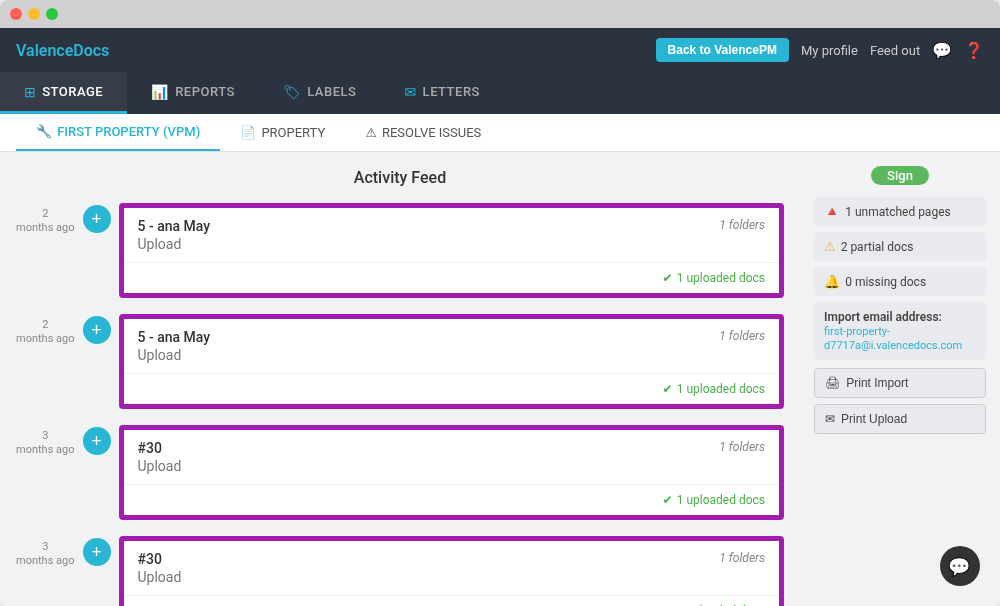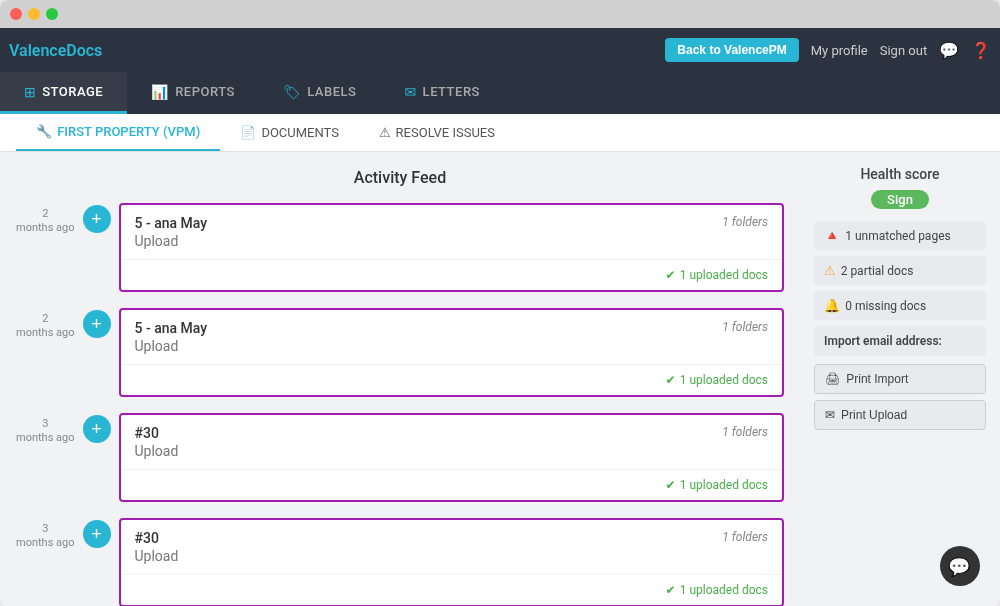--- a/index.html
+++ b/index.html
@@ -34,21 +34,21 @@
     }
     .btn-red { background: #ff5f57; }
     .btn-yellow { background: #febc2e; }
     .btn-green { background: #28c840; }
 
     
     .top-nav {
       background: #2c3340;
       display: flex;
       align-items: center;
-      padding: 0 9px;
+      padding: 0 16px;
       height: 44px;
       flex-shrink: 0;
     }
     .logo {
       font-size: 16px;
       font-weight: 600;
       color: white;
     }
     .logo span { color: #29b6d4; }
     .top-nav-right {
@@ -186,21 +186,21 @@
       display: flex;
       align-items: center;
       justify-content: center;
       flex-shrink: 0;
       margin-top: 2px;
     }
     .feed-card {
       flex: 1;
       background: white;
       border-radius: 4px;
-      border: 2px solid #a21caf;
+      border: 5px solid #a21caf;
       overflow: hidden;
     }
     .feed-card-header {
       display: flex;
       justify-content: space-between;
       padding: 10px 14px 2px;
     }
     .feed-card-title {
       font-size: 14px;
       font-weight: 500;
@@ -333,21 +333,21 @@
     <div class="title-bar-btn btn-green"></div>
   </div>
 
   <div class="top-nav">
     <span class="logo">
       <span>Valence</span><span>Docs</span>
     </span>
     <div class="top-nav-right">
       <button class="btn-back-to-valence">Back to ValencePM</button>
       <span class="top-nav-link">My profile</span>
-      <span class="top-nav-link">Sign out</span>
+      <span class="top-nav-link">Feed out</span>
       <span class="top-nav-icon">💬</span>
       <span class="top-nav-icon">❓</span>
     </div>
   </div>
 
   <div class="main-nav">
     <div class="main-nav-tab active">
       <span class="tab-icon">⊞</span>
       <span>STORAGE</span>
     </div>
@@ -365,21 +365,21 @@
     </div>
   </div>
 
   <div class="sub-nav">
     <div class="sub-nav-item active">
       <span class="icon">🔧</span>
       <span>FIRST PROPERTY (VPM)</span>
     </div>
     <div class="sub-nav-item">
       <span class="icon">📄</span>
-      <span>DOCUMENTS</span>
+      <span>PROPERTY</span>
     </div>
     <div class="sub-nav-item">
       <span class="icon">⚠</span>
       <span>RESOLVE ISSUES</span>
     </div>
   </div>
 
   <div class="content-area">
 
     <div class="activity-feed">
@@ -447,38 +447,38 @@
           <span class="uploaded-docs-badge">
             <span>✔</span> 1 uploaded docs
           </span>
         </div>
       </div>
     </div>
         </div>
     </div>
 
     <div class="health-score">
-      <h3>Health score</h3>
       <span class="health-badge">Sign</span>
 
       <div class="health-item red">
         <span class="hi-icon">🔺</span>
         <span>1 unmatched pages</span>
       </div>
       <div class="health-item orange">
         <span class="hi-icon">⚠</span>
         <span>2 partial docs</span>
       </div>
       <div class="health-item blue">
         <span class="hi-icon">🔔</span>
         <span>0 missing docs</span>
       </div>
 
       <div class="import-email">
         <strong>Import email address:</strong><br>
+        <span class="email-addr">first-property-d7717a@i.valencedocs.com</span>
       </div>
 
       <button class="health-btn">
         <span>🖨</span>
         <span>Print Import</span>
       </button>
       <button class="health-btn">
         <span>✉</span>
         <span>Print Upload</span>
       </button>

